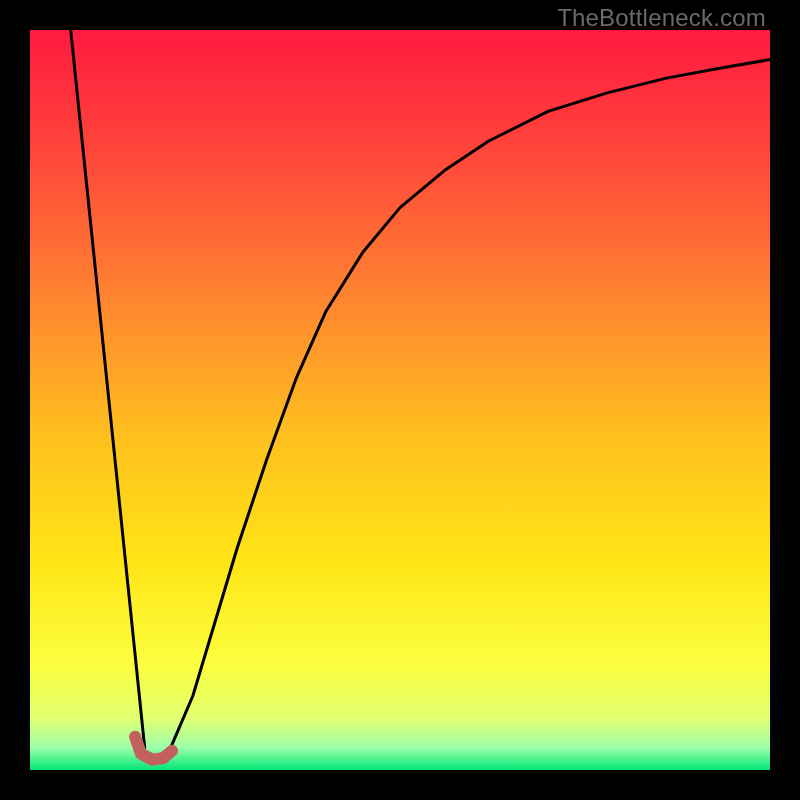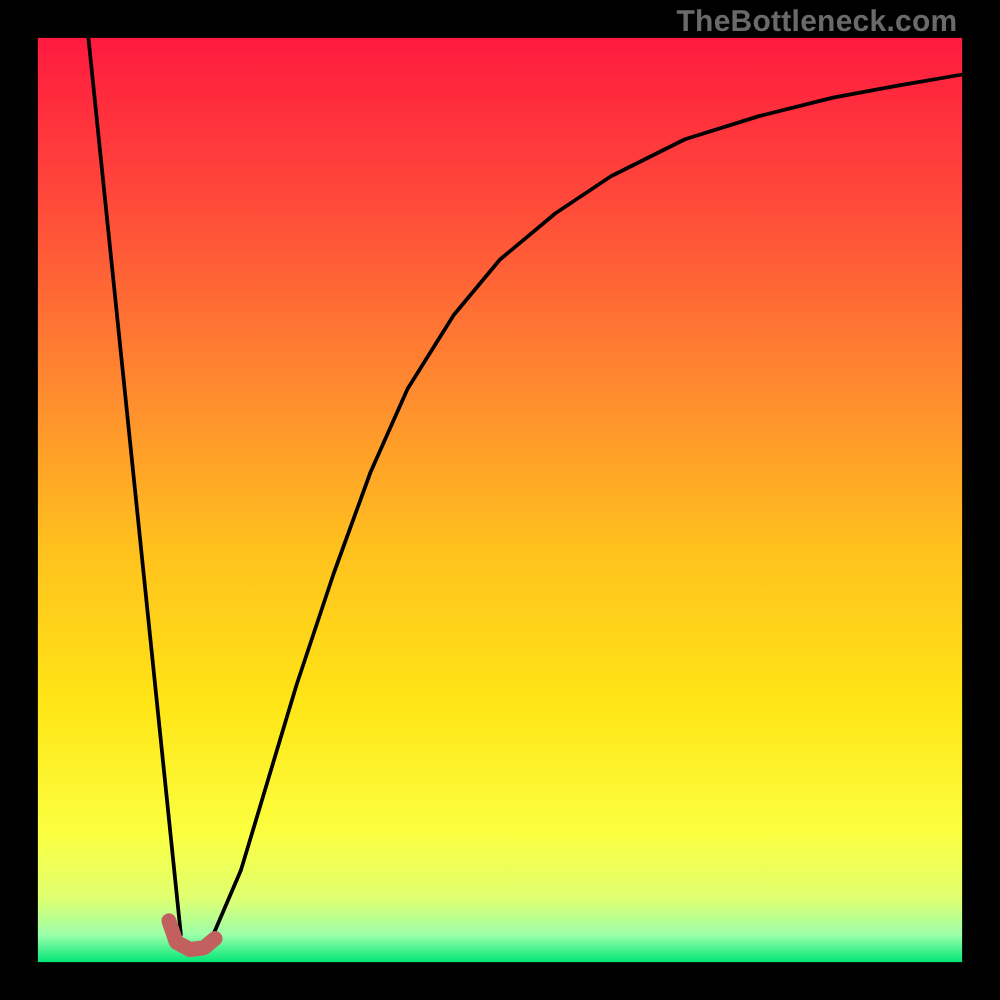--- a/index.html
+++ b/index.html
@@ -32,21 +32,21 @@
     top: 0;
     width: 100%;
     height: 100%;
   }
   .watermark {
     position: absolute;
     top: 4px;
     right: 34px;
     font-family: Arial, Helvetica, sans-serif;
     font-size: 24px;
-    font-weight: 700;
+    font-weight: 400;
     color: #6a6a6a;
     letter-spacing: 0.2px;
     user-select: none;
   }
   svg.curves {
     position: absolute;
     left: 0;
     top: 0;
   }
 </style>

